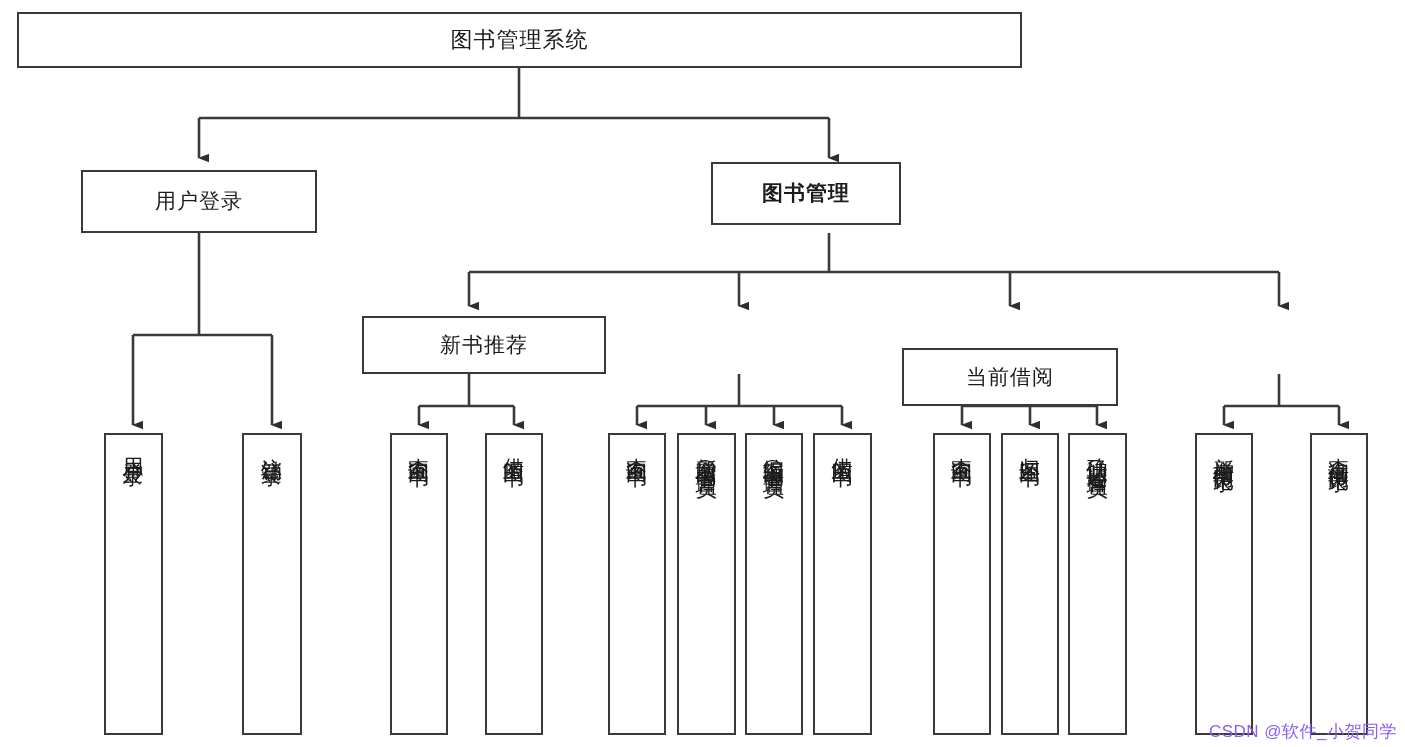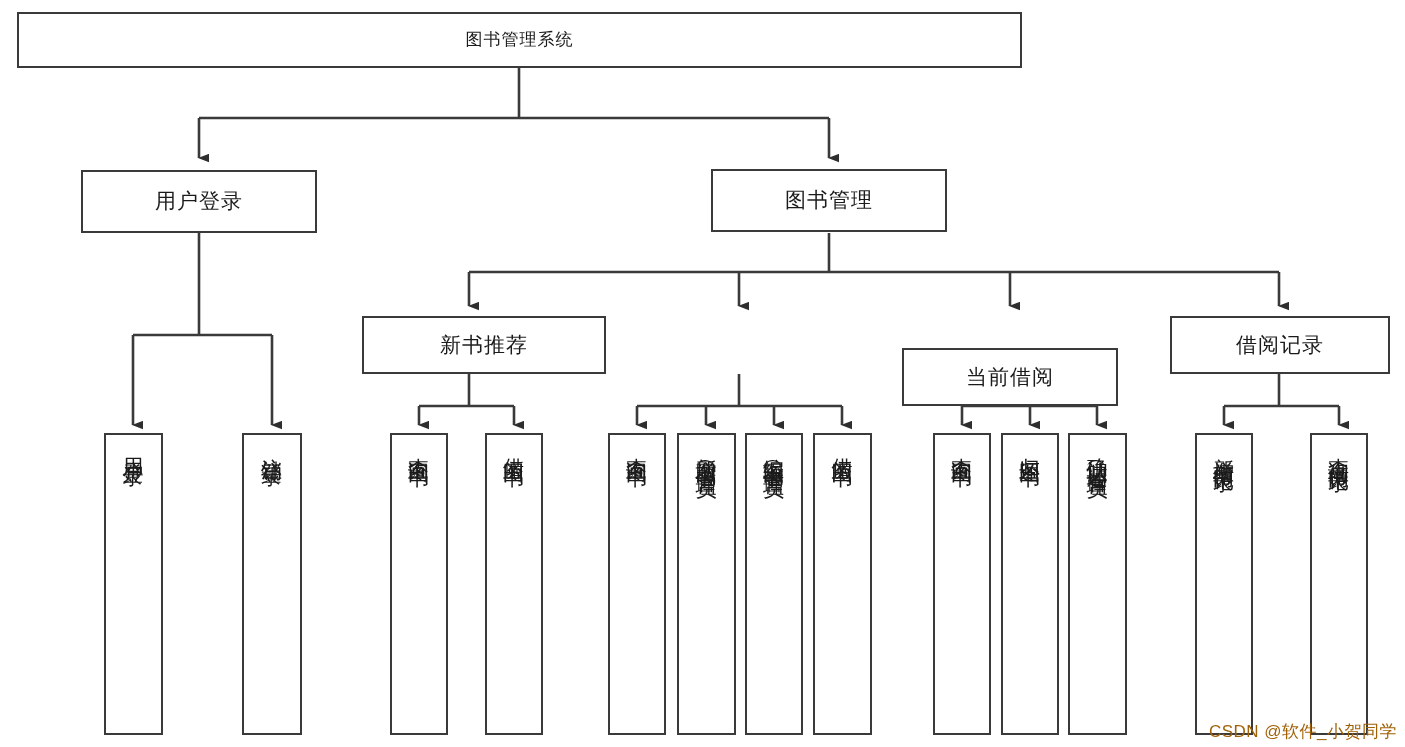--- a/index.html
+++ b/index.html
@@ -39,21 +39,21 @@
   }
   .node .lbl {
     display: block;
     white-space: nowrap;
   }
   .node.h .lbl {
     font-size: 21px;
     letter-spacing: 1px;
   }
   .node.root .lbl {
-    font-size: 17px;
+    font-size: 22px;
     letter-spacing: 1px;
   }
   
   .node.v {
     padding: 6px 0;
     align-items: flex-start;
     justify-content: center;
   }
   .node.v .lbl {
     writing-mode: vertical-rl;
@@ -61,21 +61,21 @@
     font-size: 21px;
     letter-spacing: 3px;
     white-space: nowrap;
     line-height: 1;
   }
   .watermark {
     position: absolute;
     right: 8px;
     bottom: 4px;
     font-size: 17px;
-    color: #a16207;
+    color: #8b5cf6;
     letter-spacing: 0.5px;
     white-space: nowrap;
     user-select: none;
   }
 </style>
 </head>
 <body>
 
 <div id="canvas">
 
@@ -129,32 +129,29 @@
     </g>
   </svg>
 
   <div class="node root" style="left:17px; top:12px; width:1005px; height:56px;">
     <span class="lbl">图书管理系统</span>
   </div>
 
   <div class="node h" style="left:81px; top:170px; width:236px; height:63px;">
     <span class="lbl">用户登录</span>
   </div>
-  <div class="node h" style="left:711px; top:169px; width:236px; height:63px;">
+  <div class="node h" style="left:711px; top:162px; width:190px; height:63px;font-weight:bold;">
     <span class="lbl">图书管理</span>
   </div>
 
   <div class="node h" style="left:362px; top:316px; width:244px; height:58px;">
     <span class="lbl">新书推荐</span>
   </div>
   <div class="node h" style="left:902px; top:316px; width:216px; height:58px;margin-top:32px;">
     <span class="lbl">当前借阅</span>
-  </div>
-  <div class="node h" style="left:1170px; top:316px; width:220px; height:58px;">
-    <span class="lbl">借阅记录</span>
   </div>
 
   <div class="node v" style="left:104px; top:433px; width:59px; height:302px;">
     <span class="lbl">用户登录</span>
   </div>
   <div class="node v" style="left:242px; top:433px; width:60px; height:302px;">
     <span class="lbl">注销登录</span>
   </div>
 
   <div class="node v" style="left:390px; top:433px; width:58px; height:302px;">

